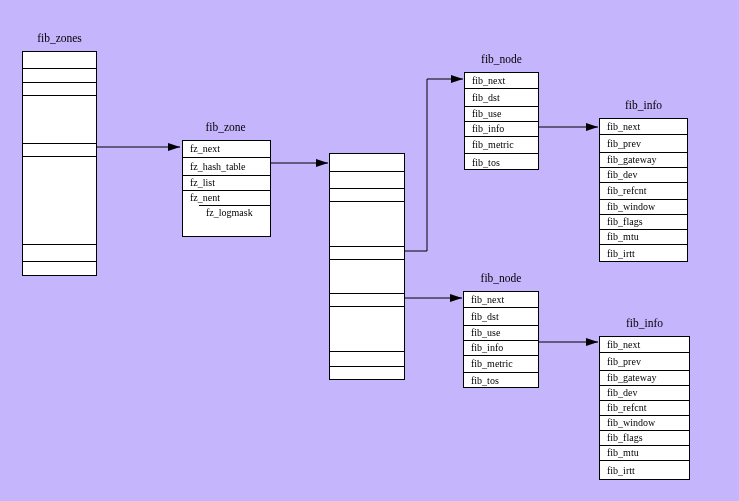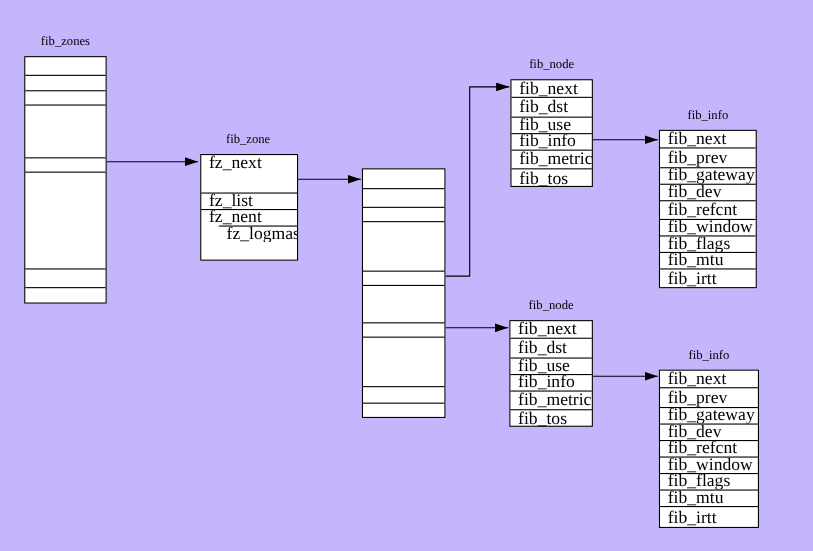--- a/index.html
+++ b/index.html
@@ -23,21 +23,21 @@
     box-sizing: border-box;
     background: #ffffff;
   }
   .tbl-row {
     position: absolute;
     left: 0; right: 0;
     box-sizing: border-box;
     display: flex;
     align-items: center;
     padding-left: 7px;
-    font-size: 16px;
+    font-size: 10px;
     line-height: 1;
     letter-spacing: 0px;
     white-space: nowrap;
     overflow: hidden;
   }
   .tbl-row.divided { border-top: 1px solid #000000; }
   .tbl-title {
     position: absolute;
     height: 14px;
     font-size: 11.5px;
@@ -70,20 +70,21 @@
       <div class="tbl-row divided" style="top: 30px; height: 13px;"></div>
       <div class="tbl-row divided" style="top: 43px; height: 48px;"></div>
       <div class="tbl-row divided" style="top: 91px; height: 13px;"></div>
       <div class="tbl-row divided" style="top: 104px; height: 88px;"></div>
       <div class="tbl-row divided" style="top: 192px; height: 17px;"></div>
       <div class="tbl-row divided" style="top: 209px; height: 16px;"></div>
     </div>
     <div class="tbl-title" style="left: 181px; width: 89px; top: 120px; text-align: center;">fib_zone</div>
     <div class="tbl" style="left: 182px; top: 140px; width: 89px; height: 97px;">
       <div class="tbl-row" style="top: 0px; height: 16px;">fz_next</div>
+      <div class="tbl-row divided" style="top: 16px; height: 18px;">fz_hash_table</div>
       <div class="tbl-row divided" style="top: 34px; height: 15px;">fz_list</div>
       <div class="tbl-row divided" style="top: 49px; height: 15px;">fz_nent</div>
       <div class="tbl-row divided" style="top: 64px; height: 15px; margin-left: 16px;">fz_logmask</div>
     </div>
     <div class="tbl" style="left: 329px; top: 153px; width: 76px; height: 227px;">
       <div class="tbl-row" style="top: 0px; height: 17px;"></div>
       <div class="tbl-row divided" style="top: 17px; height: 17px;"></div>
       <div class="tbl-row divided" style="top: 34px; height: 13px;"></div>
       <div class="tbl-row divided" style="top: 47px; height: 45px;"></div>
       <div class="tbl-row divided" style="top: 92px; height: 13px;"></div>

